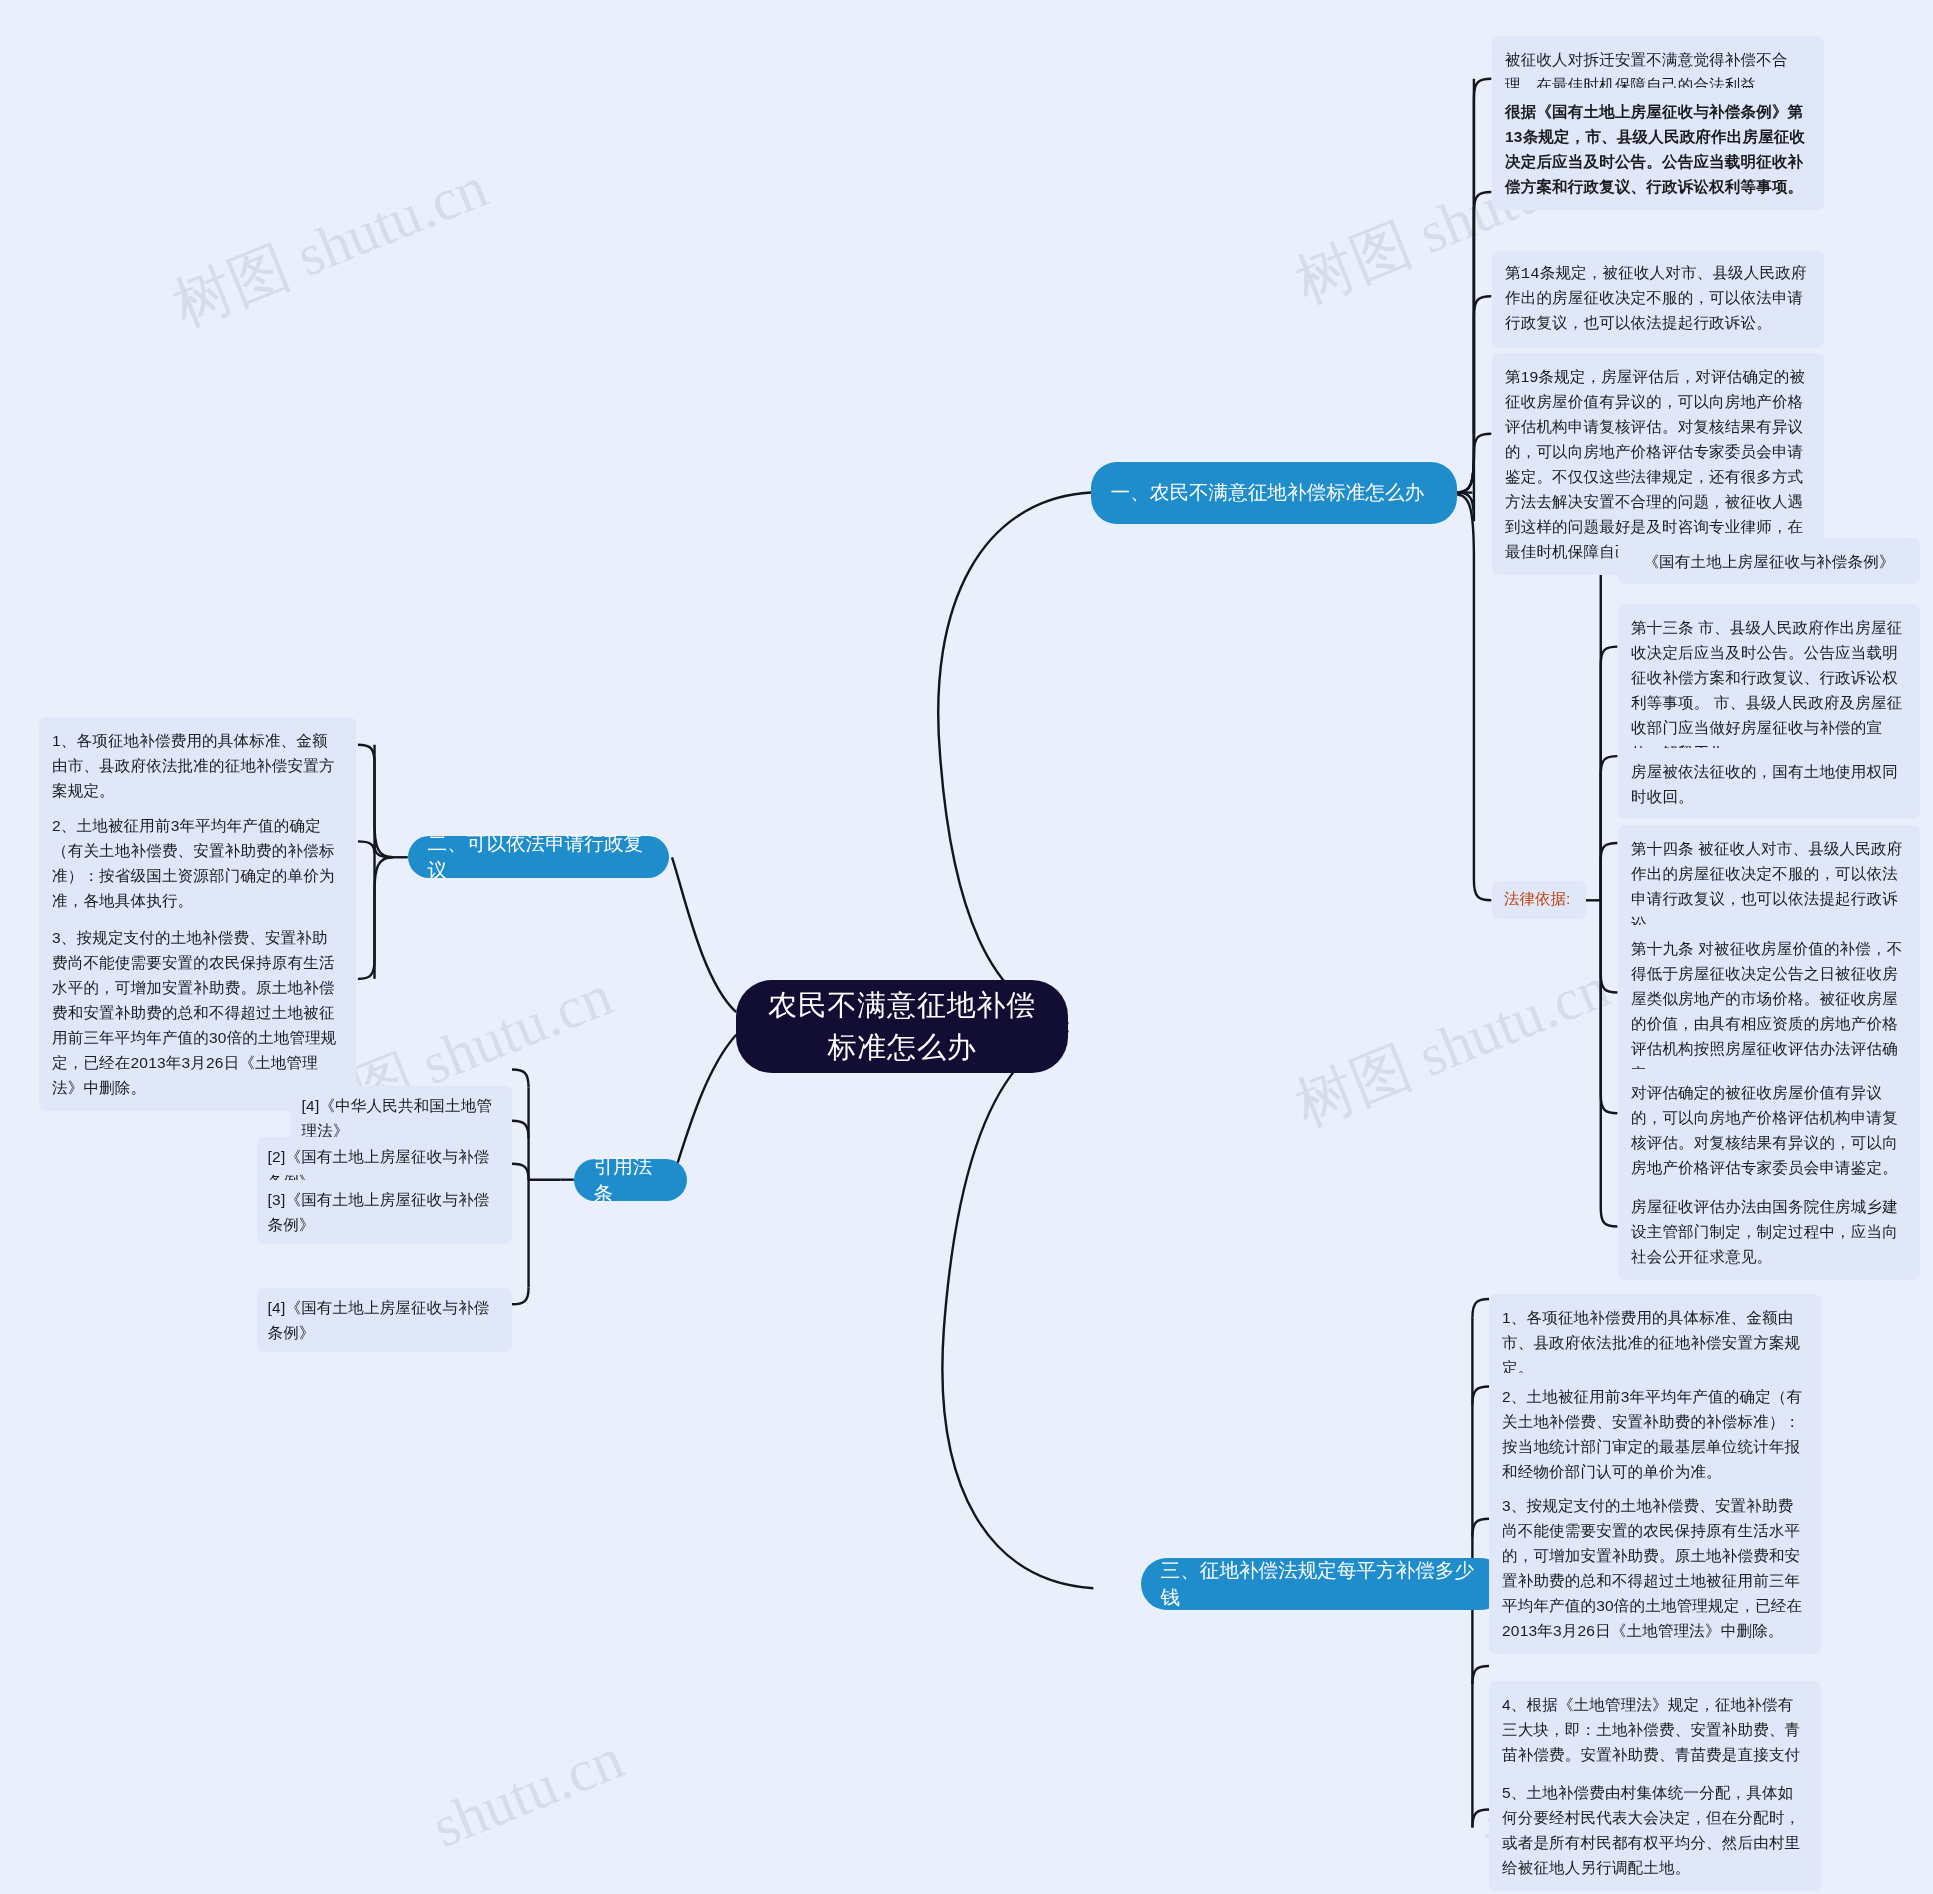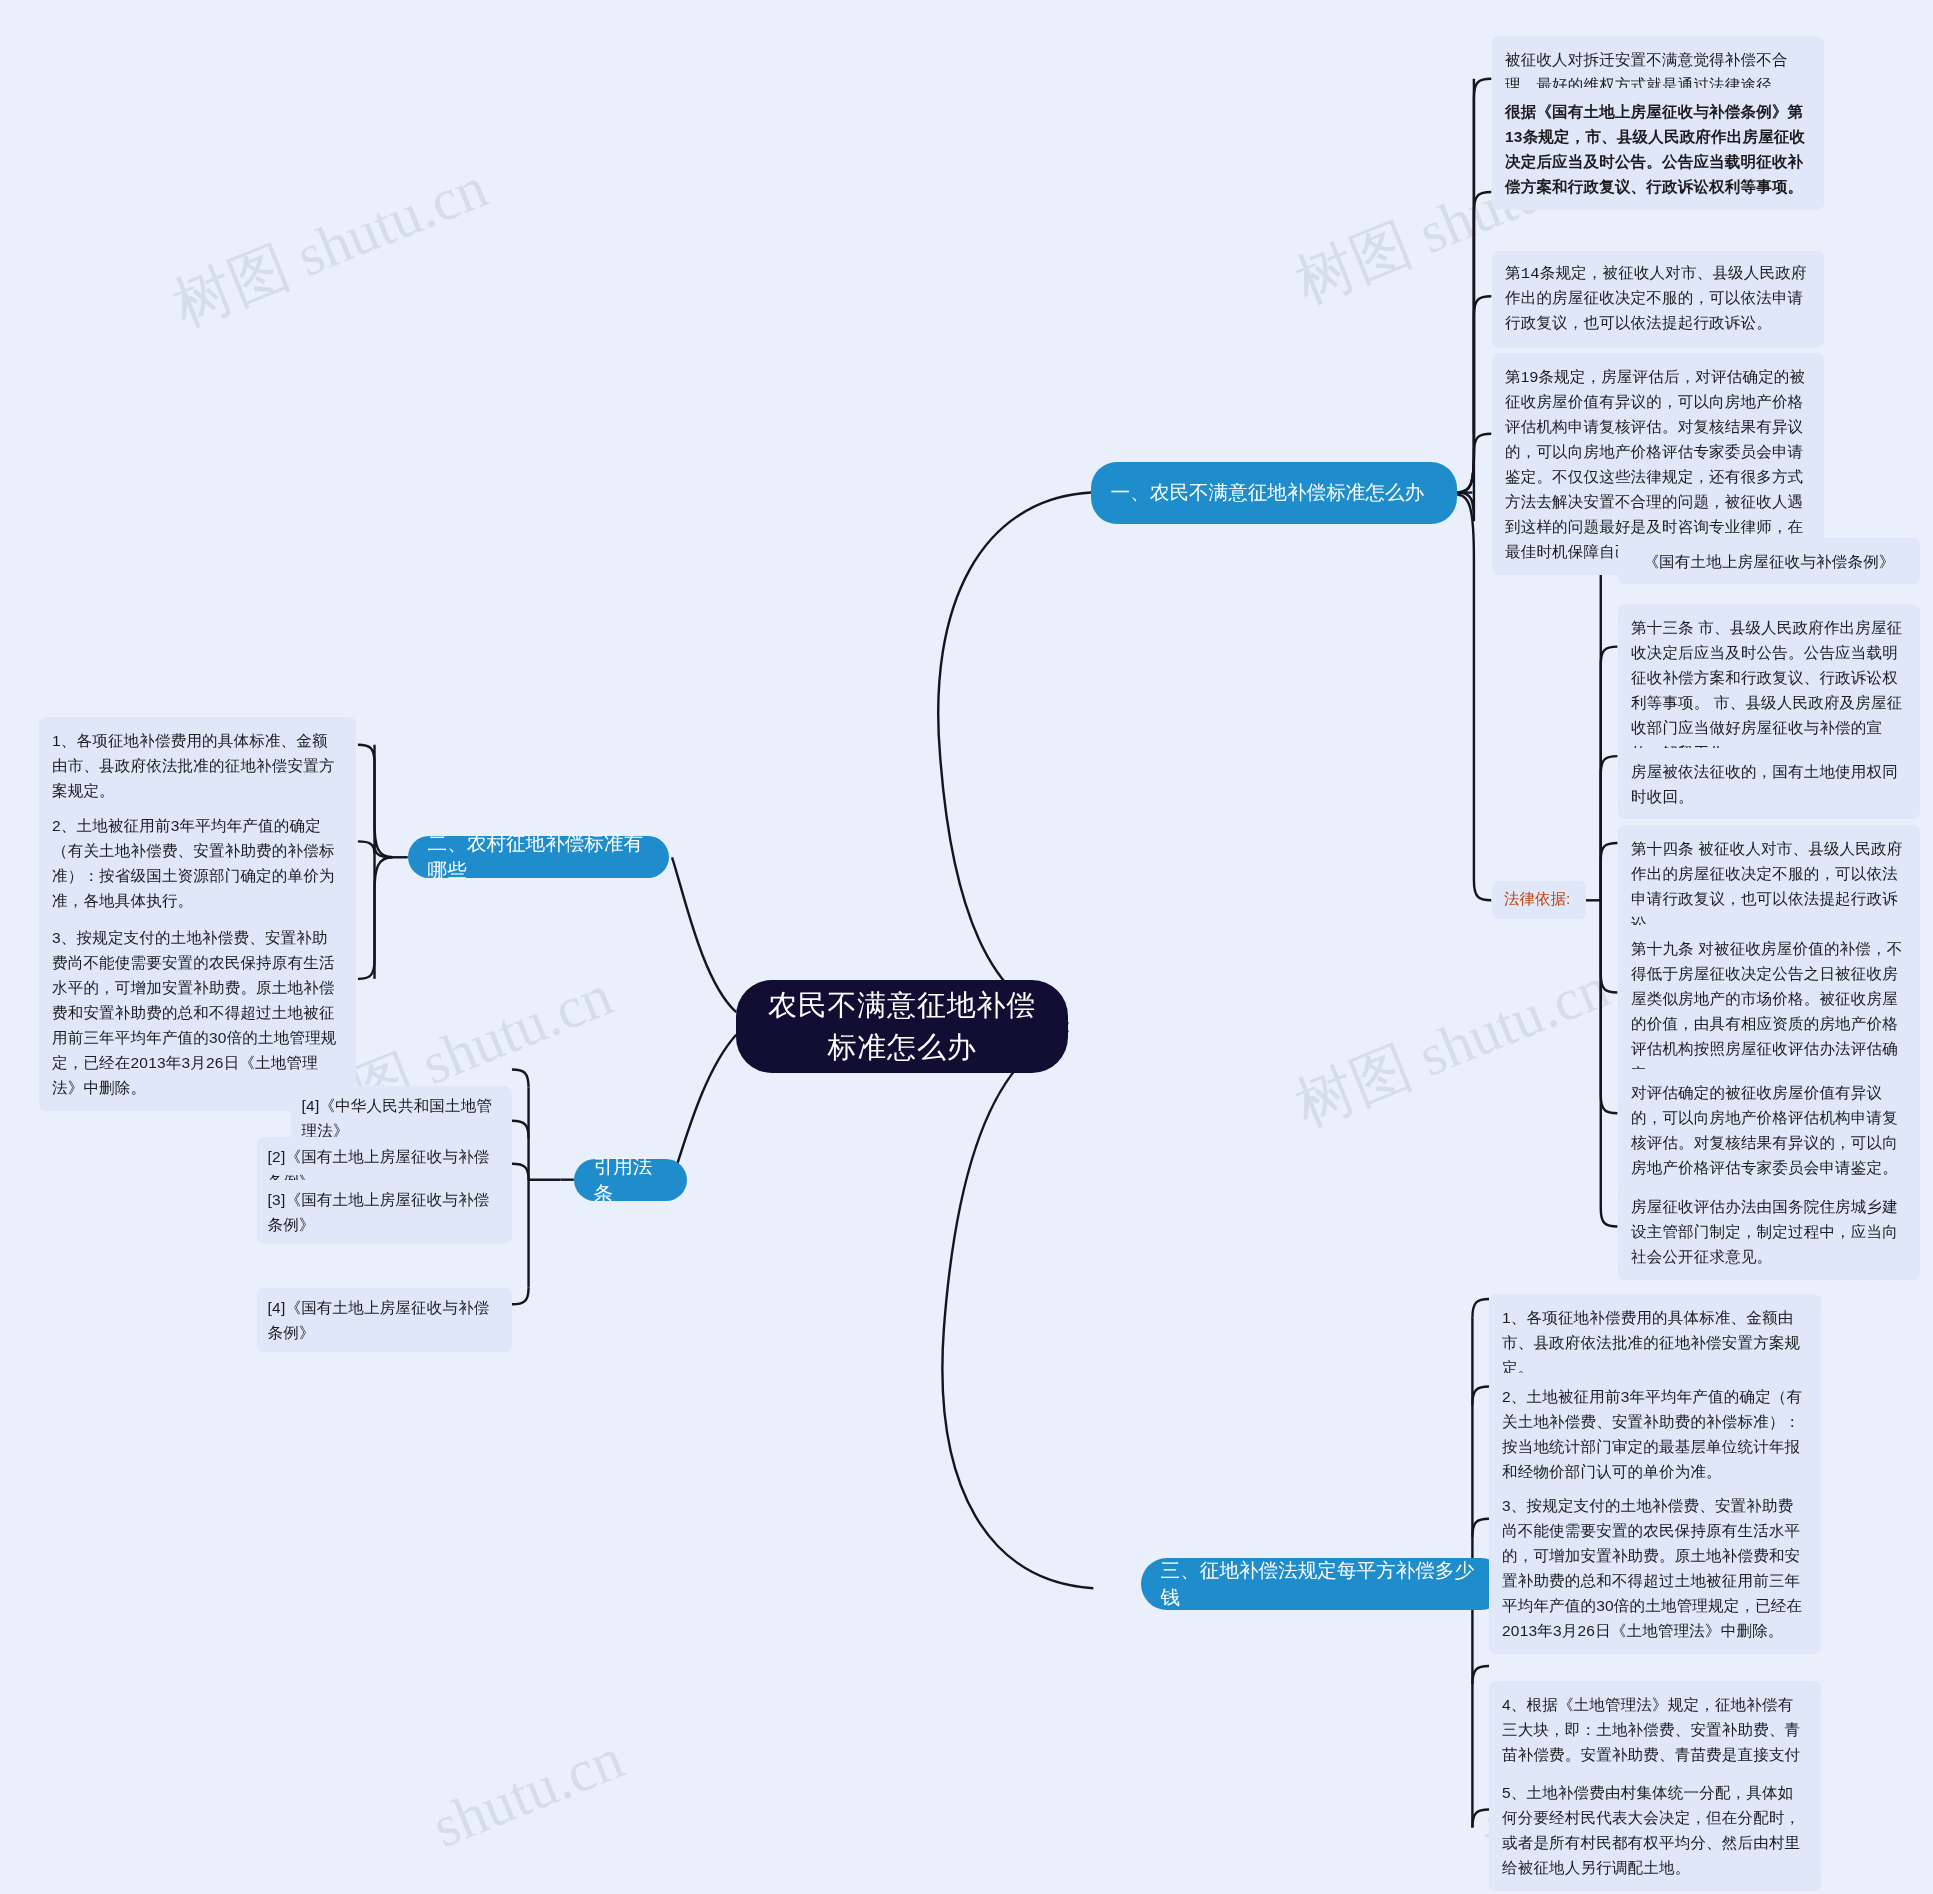--- a/index.html
+++ b/index.html
@@ -151,21 +151,21 @@
 
   <div class="node root" style="left:736px; top:980px; width:332px; height:93px;">
     <span>农民不满意征地补偿标准怎么办</span>
   </div>
 
   <div class="node branch" style="left:1091px; top:462px; width:366px; height:62px;">
     <span>一、农民不满意征地补偿标准怎么办</span>
   </div>
 
   <div class="node leaf" style="left:1492px; top:36px; width:332px;">
-    <span>被征收人对拆迁安置不满意觉得补偿不合理，最好的维权方式就是通过法律途径。</span>
+    <span>被征收人对拆迁安置不满意觉得补偿不合理，在最佳时机保障自己的合法利益。</span>
   </div>
   <div class="node leaf" style="left:1492px; top:88px; width:332px;font-weight:bold;">
     <span>很据《国有土地上房屋征收与补偿条例》第13条规定，市、县级人民政府作出房屋征收决定后应当及时公告。公告应当载明征收补偿方案和行政复议、行政诉讼权利等事项。</span>
   </div>
   <div class="node leaf" style="left:1492px; top:251px; width:332px;font-family:Liberation Mono, monospace;">
     <span>第14条规定，被征收人对市、县级人民政府作出的房屋征收决定不服的，可以依法申请行政复议，也可以依法提起行政诉讼。</span>
   </div>
   <div class="node leaf" style="left:1492px; top:353px; width:332px;">
     <span>第19条规定，房屋评估后，对评估确定的被征收房屋价值有异议的，可以向房地产价格评估机构申请复核评估。对复核结果有异议的，可以向房地产价格评估专家委员会申请鉴定。不仅仅这些法律规定，还有很多方式方法去解决安置不合理的问题，被征收人遇到这样的问题最好是及时咨询专业律师，在最佳时机保障自己的合法利益。</span>
   </div>
@@ -190,21 +190,21 @@
     <span>第十九条 对被征收房屋价值的补偿，不得低于房屋征收决定公告之日被征收房屋类似房地产的市场价格。被征收房屋的价值，由具有相应资质的房地产价格评估机构按照房屋征收评估办法评估确定。</span>
   </div>
   <div class="node leaf" style="left:1618px; top:1069px; width:302px;">
     <span>对评估确定的被征收房屋价值有异议的，可以向房地产价格评估机构申请复核评估。对复核结果有异议的，可以向房地产价格评估专家委员会申请鉴定。</span>
   </div>
   <div class="node leaf" style="left:1618px; top:1183px; width:302px;">
     <span>房屋征收评估办法由国务院住房城乡建设主管部门制定，制定过程中，应当向社会公开征求意见。</span>
   </div>
 
   <div class="node branch one-line" style="left:408px; top:836px; width:261px; height:42px;">
-    <span>二、农村征地补偿标准有哪些</span>
+    <span>二、可以依法申请行政复议</span>
   </div>
 
   <div class="node leaf" style="left:39px; top:717px; width:317px;">
     <span>1、各项征地补偿费用的具体标准、金额由市、县政府依法批准的征地补偿安置方案规定。</span>
   </div>
   <div class="node leaf" style="left:39px; top:802px; width:317px;">
     <span>2、土地被征用前3年平均年产值的确定（有关土地补偿费、安置补助费的补偿标准）：按省级国土资源部门确定的单价为准，各地具体执行。</span>
   </div>
   <div class="node leaf" style="left:39px; top:914px; width:317px;">
     <span>3、按规定支付的土地补偿费、安置补助费尚不能使需要安置的农民保持原有生活水平的，可增加安置补助费。原土地补偿费和安置补助费的总和不得超过土地被征用前三年平均年产值的30倍的土地管理规定，已经在2013年3月26日《土地管理法》中删除。</span>

